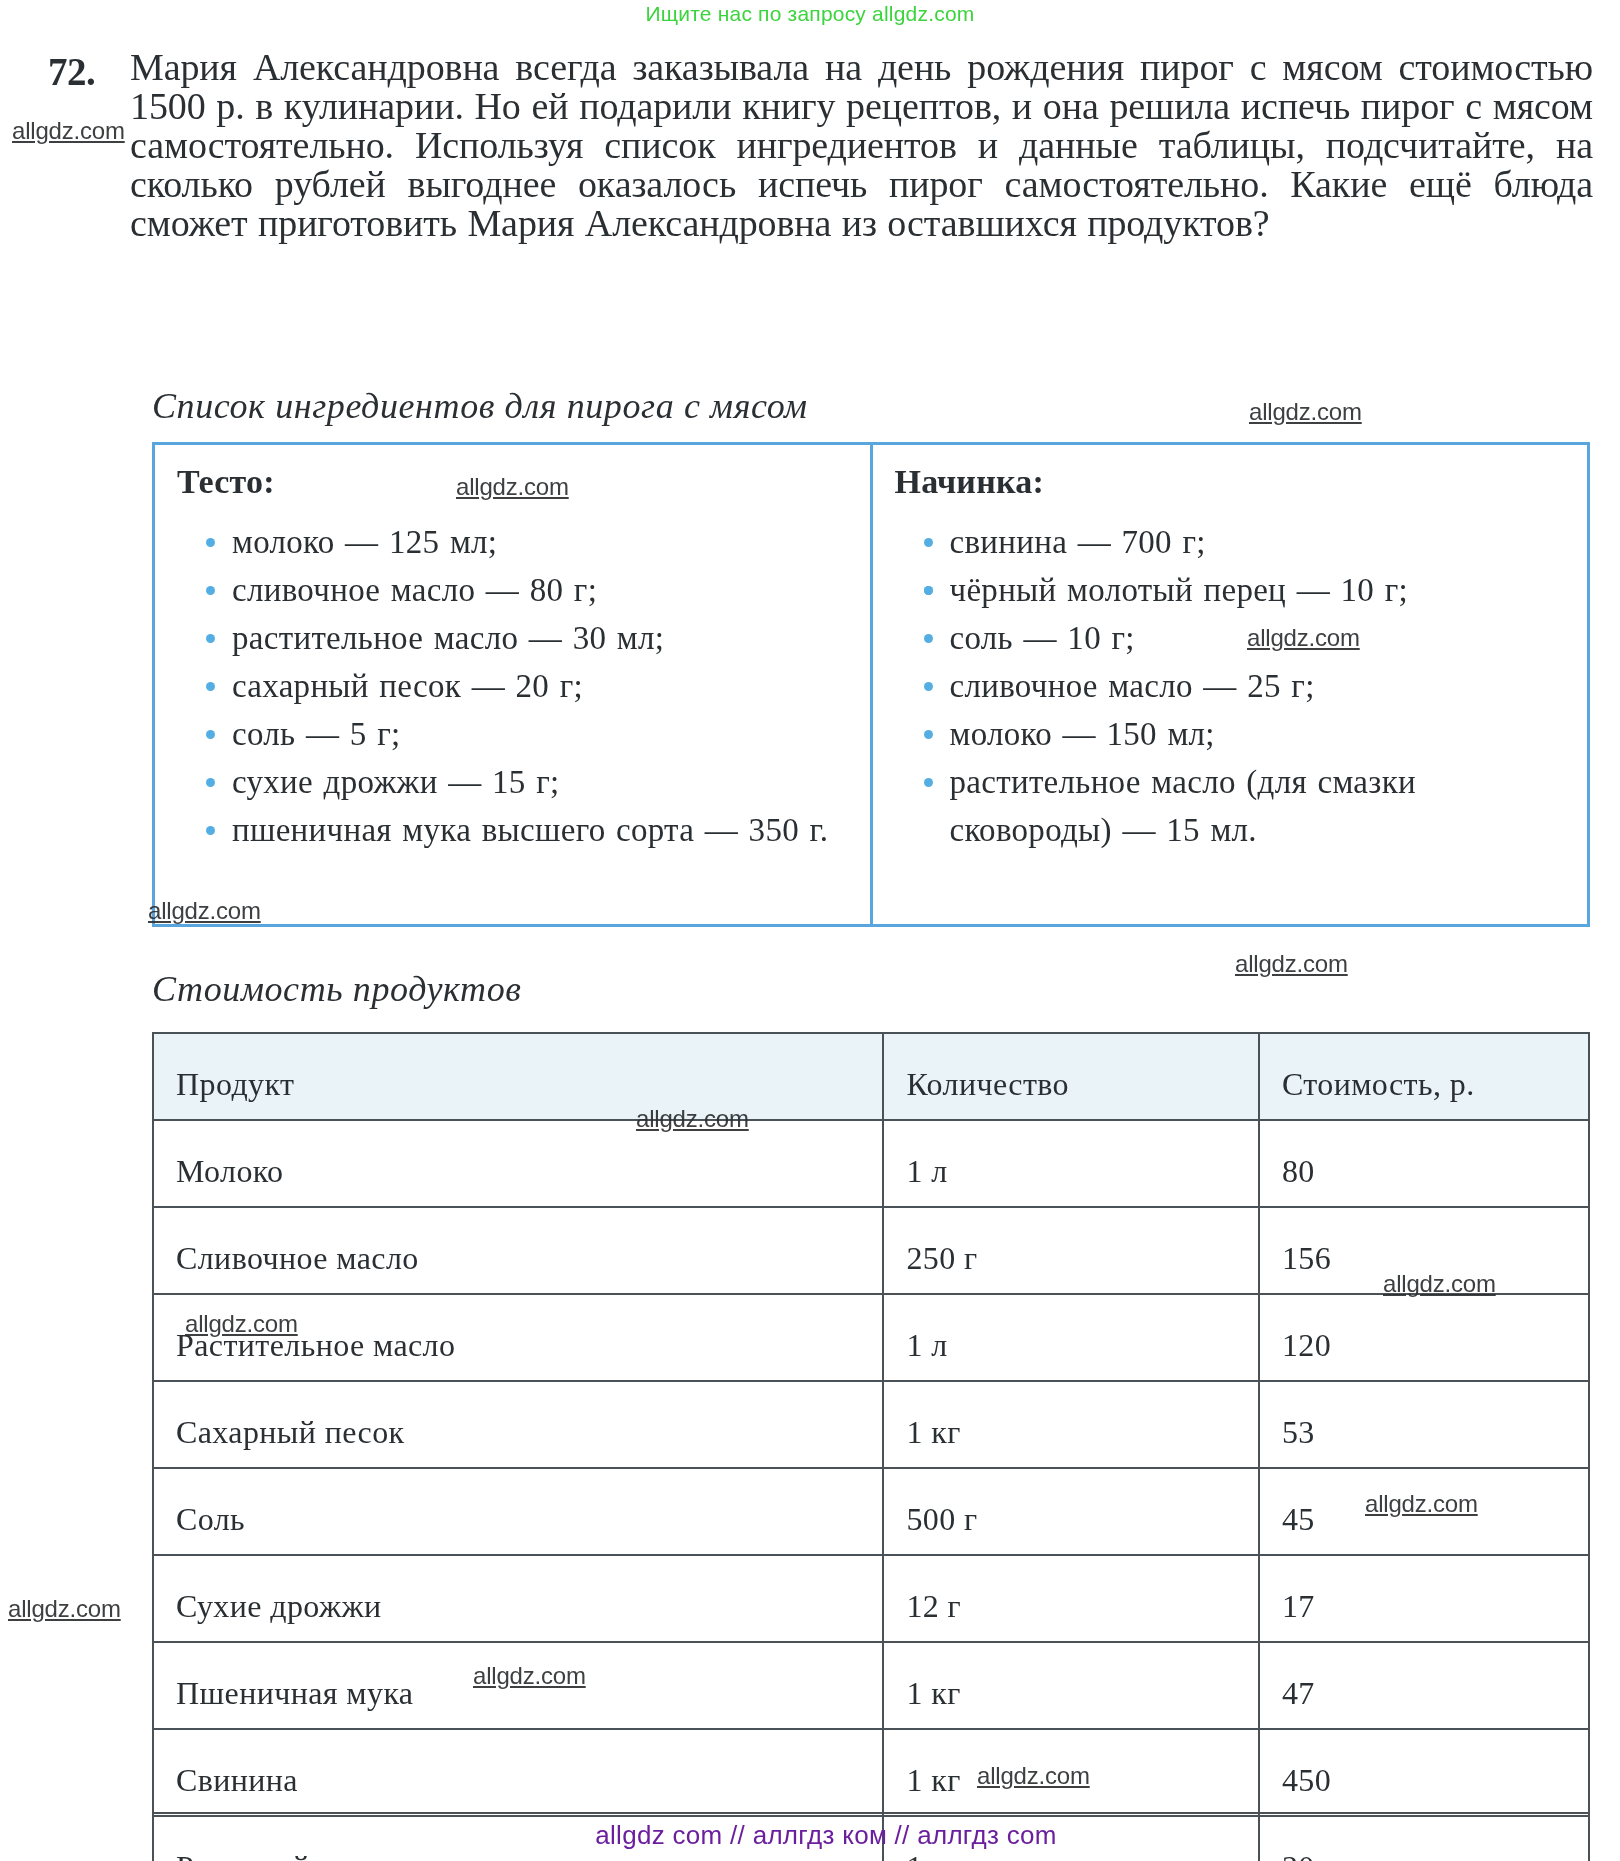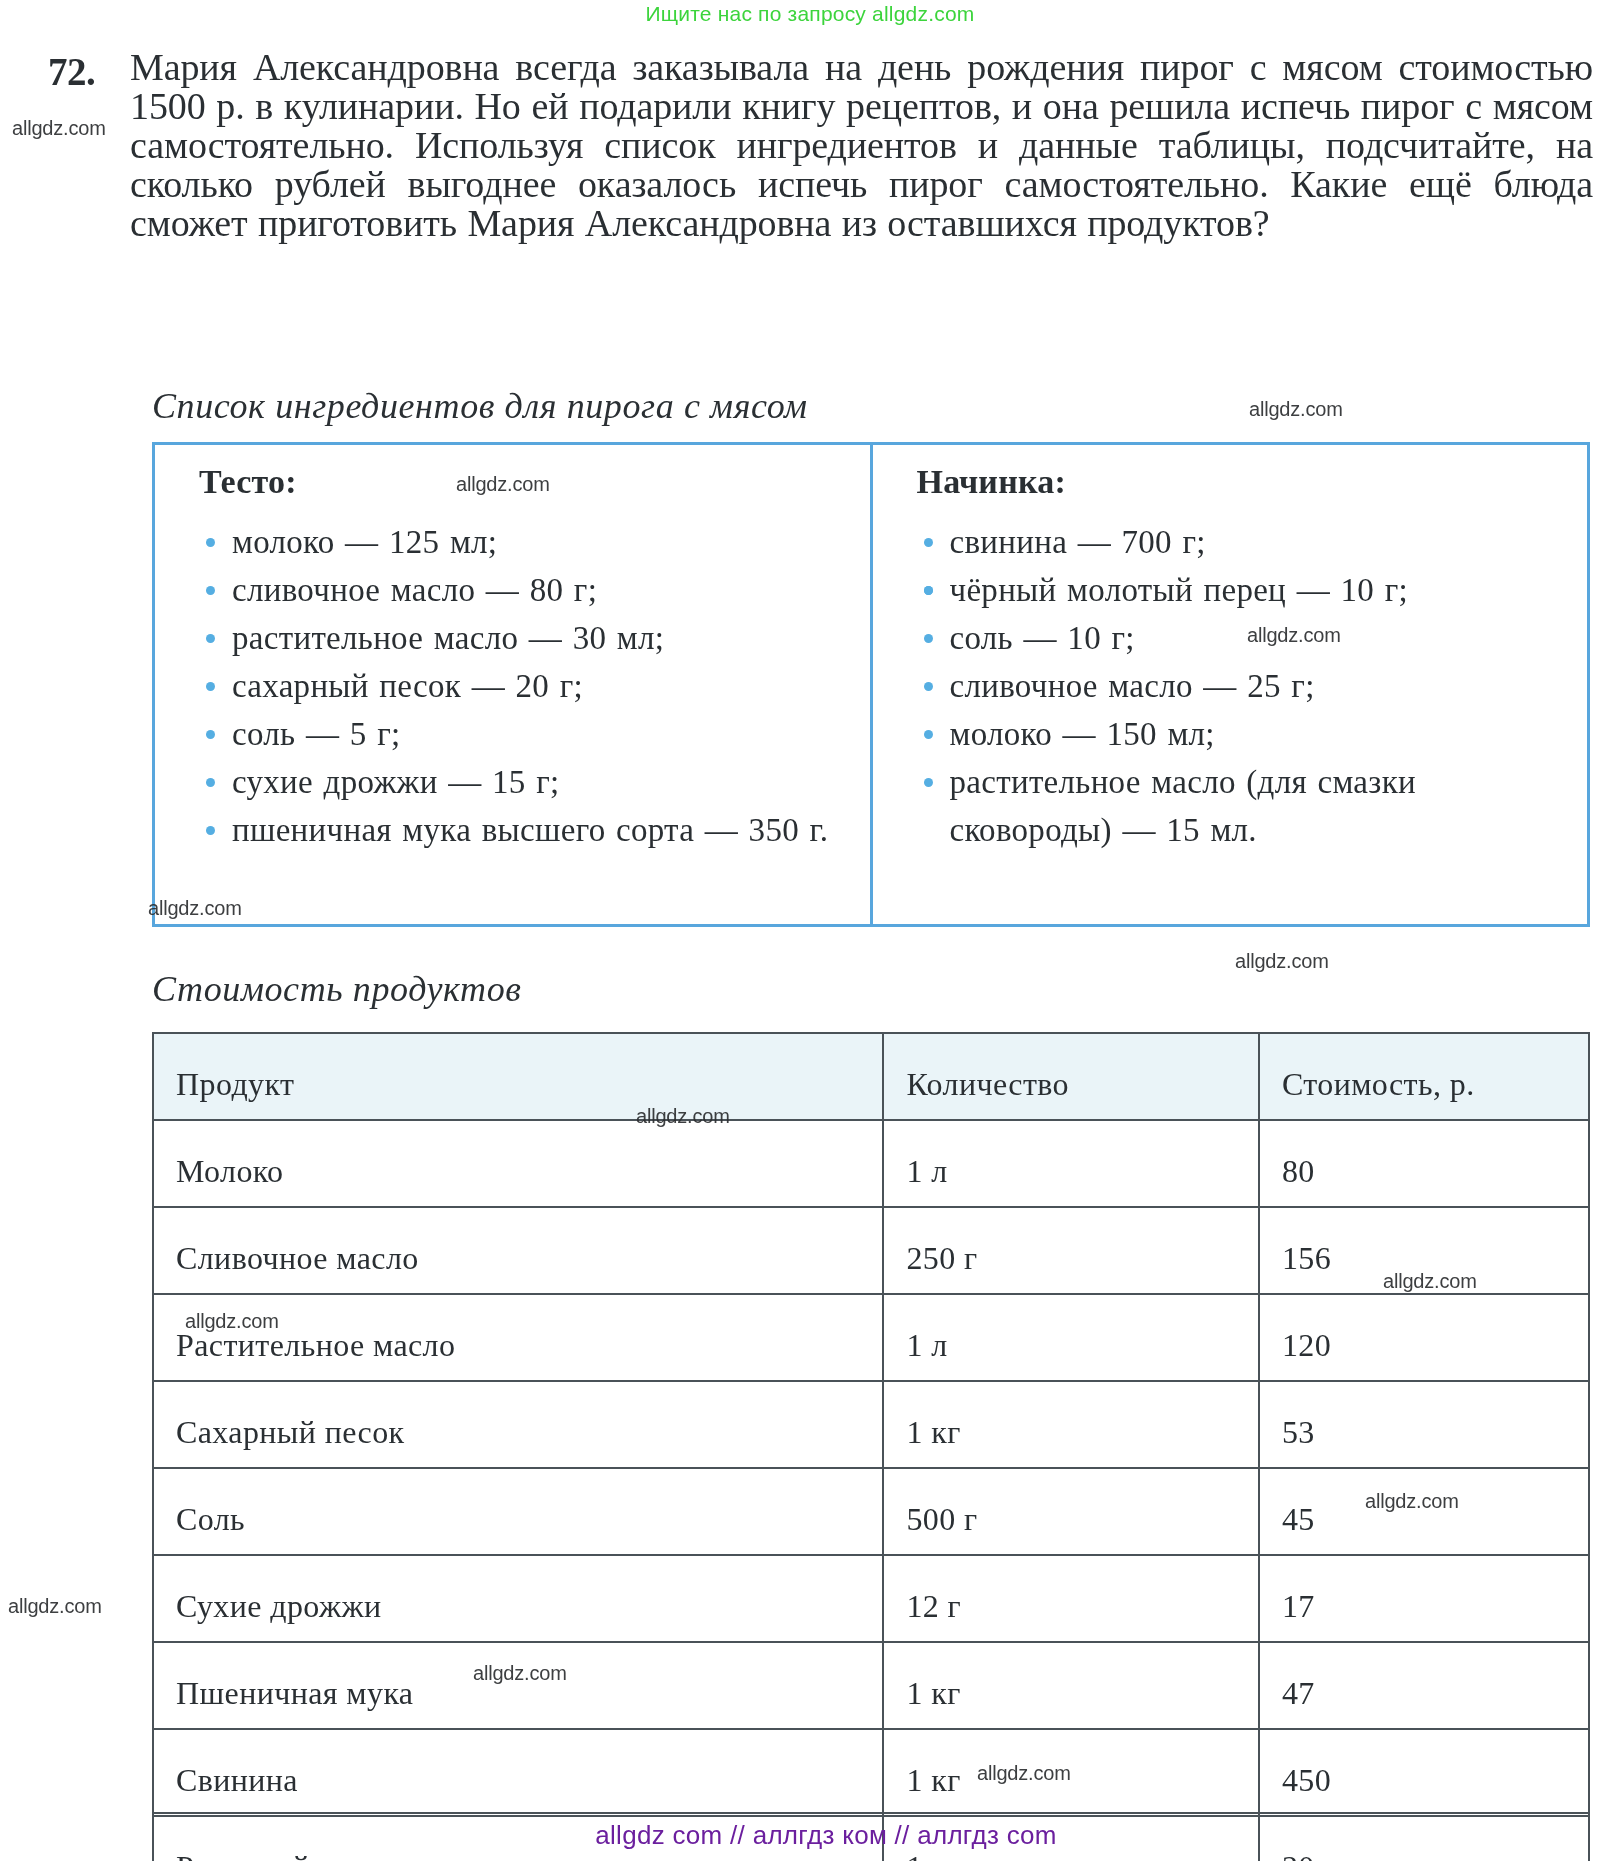--- a/index.html
+++ b/index.html
@@ -27,26 +27,27 @@
     font-size: 21px;
     color: #3cd43c;
     letter-spacing: 0.2px;
     white-space: nowrap;
   }
 
   
   .wm {
     position: absolute;
     font-family: "Liberation Sans", "DejaVu Sans", sans-serif;
-    font-size: 20px;
+    font-size: 24px;
     color: #2d2f31;
     white-space: nowrap;
     opacity: .92;
     letter-spacing: -0.2px;
     z-index: 5;
+    text-decoration: underline;
   }
 
   
   .exercise {
     position: absolute;
     top: 48px;
     left: 48px;
     width: 1545px;
     display: flex;
     align-items: flex-start;
@@ -94,21 +95,21 @@
   .ing-col {
     padding: 18px 18px 10px 22px;
     position: relative;
   }
   .ing-col.left  { width: 719px; border-right: 3px solid #58a6dd; }
   .ing-col.right { width: 716px; }
 
   .ing-title {
     font-weight: bold;
     font-size: 34px;
-    margin: 0 0 16px 22px;
+    margin: 0 0 16px 0;
     letter-spacing: 0.2px;
   }
   ul.ing-list {
     list-style: none;
     margin: 17px;
     padding: 0;
   }
   ul.ing-list li {
     position: relative;
     padding-left: 38px;

